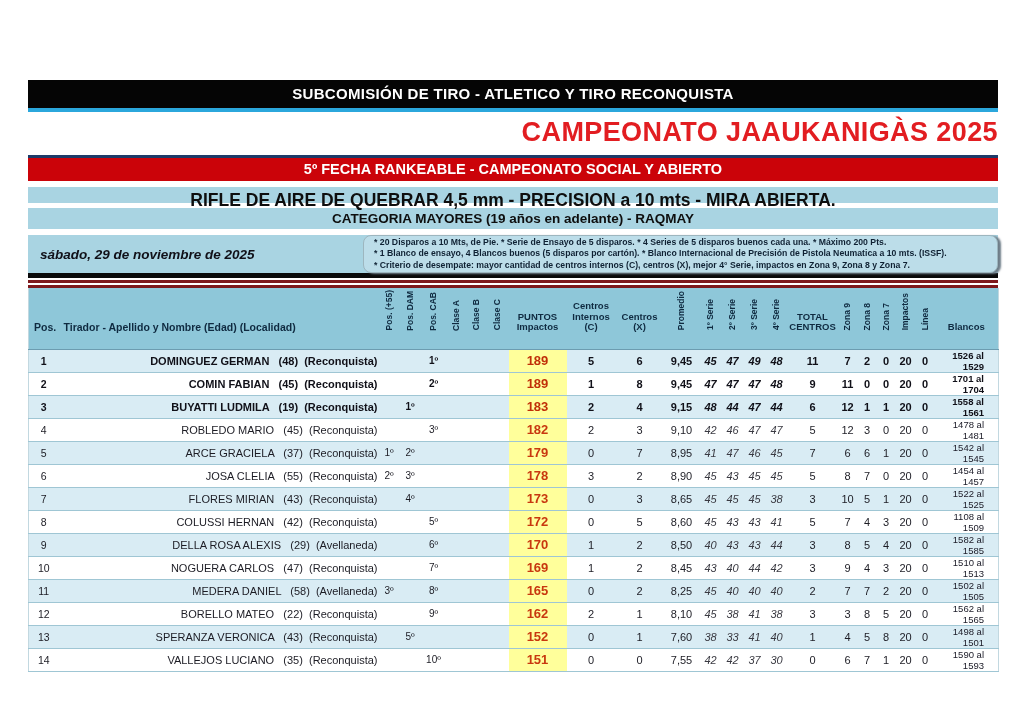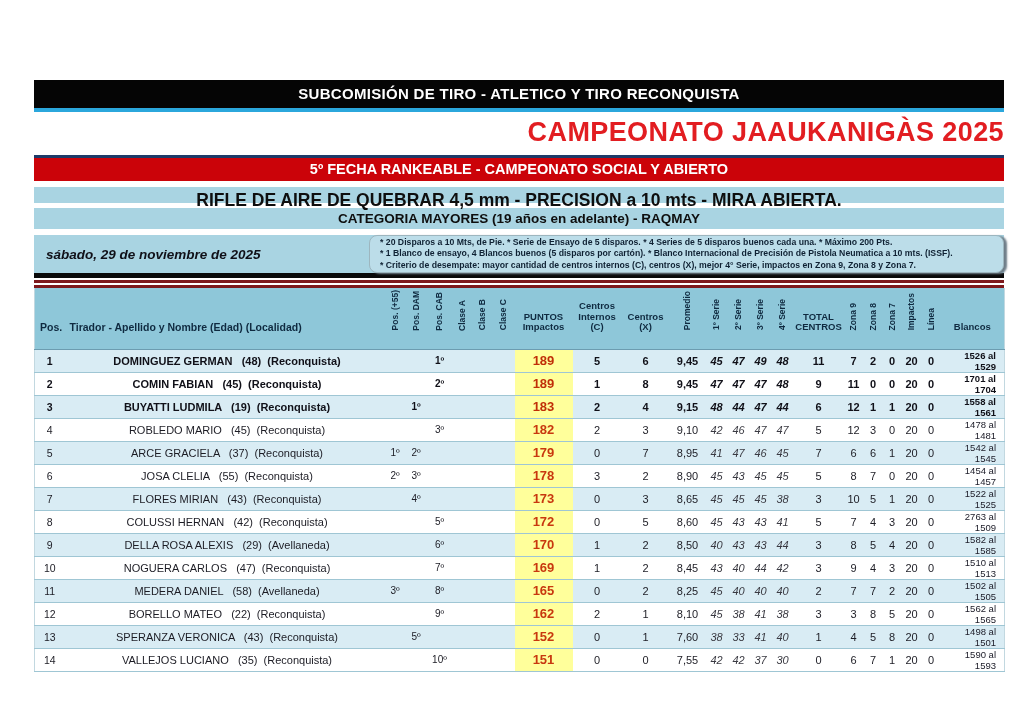--- a/index.html
+++ b/index.html
@@ -1,19 +1,19 @@
 <!DOCTYPE html>
 <html><head>
 <meta charset="utf-8">
 <style>
   * { margin:0; padding:0; box-sizing:border-box; }
   html,body { width:1024px; height:709px; background:#ffffff; overflow:hidden;
               font-family:"Liberation Sans", sans-serif; }
   .sheet { position:relative; width:1024px; height:709px; }
-  .content { position:absolute; left:34px; top:80px; width:970px; }
+  .content { position:absolute; left:28px; top:80px; width:970px; }
 
   .bar-black { background:#050505; color:#ffffff; text-align:center;
                height:28px; line-height:28px; font-size:15px; font-weight:bold; letter-spacing:.3px; }
   .line-cyan { height:4px; background:#2ba7dc; }
   .title-band { background:#ffffff; text-align:right; padding:5px 0 7px; }
   .main-title { color:#e21d21; font-size:27px; font-weight:bold; letter-spacing:.4px; }
   .line-navy { height:3px; background:#1d3a68; }
   .bar-red { background:#cb0309; color:#ffffff; text-align:center;
              height:23px; line-height:23px; font-size:14.5px; font-weight:bold; }
   .gap6 { height:6px; background:#ffffff; }
@@ -50,26 +50,26 @@
              padding:2px 1px 16px; font-size:9.5px; line-height:10.5px;
              border-bottom:1px solid #6c9cb0; white-space:pre-line; text-align:center; }
   th.h-pos, th.h-name { text-align:left; font-size:10.5px; padding-left:5px; }
   .vert { writing-mode:vertical-rl; transform:rotate(180deg); white-space:nowrap;
           font-size:8.5px; font-weight:bold; line-height:9px; display:inline-block; }
 
   tbody td { height:20px; font-size:11px; color:#1c1c24; text-align:center;
              border-bottom:1px solid #9fc6d4; padding:0 1px; overflow:hidden; }
   tbody tr:nth-child(odd) { background:#d9ecf4; }
   tbody tr:nth-child(even) { background:#ffffff; }
-  td.d-name { text-align:center; padding-left:6px; white-space:pre; }
+  td.d-name { text-align:right; padding-left:6px; white-space:pre; }
   td.d-pos { font-size:10.5px; }
   td.d-p55, td.d-dam, td.d-cab, td.d-ca, td.d-cb, td.d-cc { font-size:10px; }
   td.d-puntos { background:#ffff9b; color:#c8380f; font-weight:bold; font-size:13px; }
   td.d-s1, td.d-s2, td.d-s3, td.d-s4 { font-style:italic; color:#3a3a42; }
-  td.d-blancos { font-size:9.5px; text-align:right; padding-right:8px; color:#20202c; }
+  td.d-blancos { font-size:9.5px; text-align:right; padding-right:14px; color:#20202c; }
   tr.bold-row td { font-weight:bold; color:#101018; }
   tr.bold-row td.d-puntos { color:#c02f08; }
 </style>
 </head>
 <body>
 
 <div class="sheet">
   <div class="content">
     <div class="bar-black">
       <span>SUBCOMISIÓN DE TIRO - ATLETICO Y TIRO RECONQUISTA</span>
@@ -357,21 +357,21 @@
             <td class="d-s1">45</td>
             <td class="d-s2">43</td>
             <td class="d-s3">43</td>
             <td class="d-s4">41</td>
             <td class="d-tot">5</td>
             <td class="d-z9">7</td>
             <td class="d-z8">4</td>
             <td class="d-z7">3</td>
             <td class="d-imp">20</td>
             <td class="d-lin">0</td>
-            <td class="d-blancos">2763 al 1509</td>
+            <td class="d-blancos">1108 al 1509</td>
           </tr>
           <tr>
             <td class="d-pos">9</td>
             <td class="d-name">DELLA ROSA ALEXIS   (29)  (Avellaneda)</td>
             <td class="d-p55"></td>
             <td class="d-dam"></td>
             <td class="d-cab">6º</td>
             <td class="d-ca"></td>
             <td class="d-cb"></td>
             <td class="d-cc"></td>

